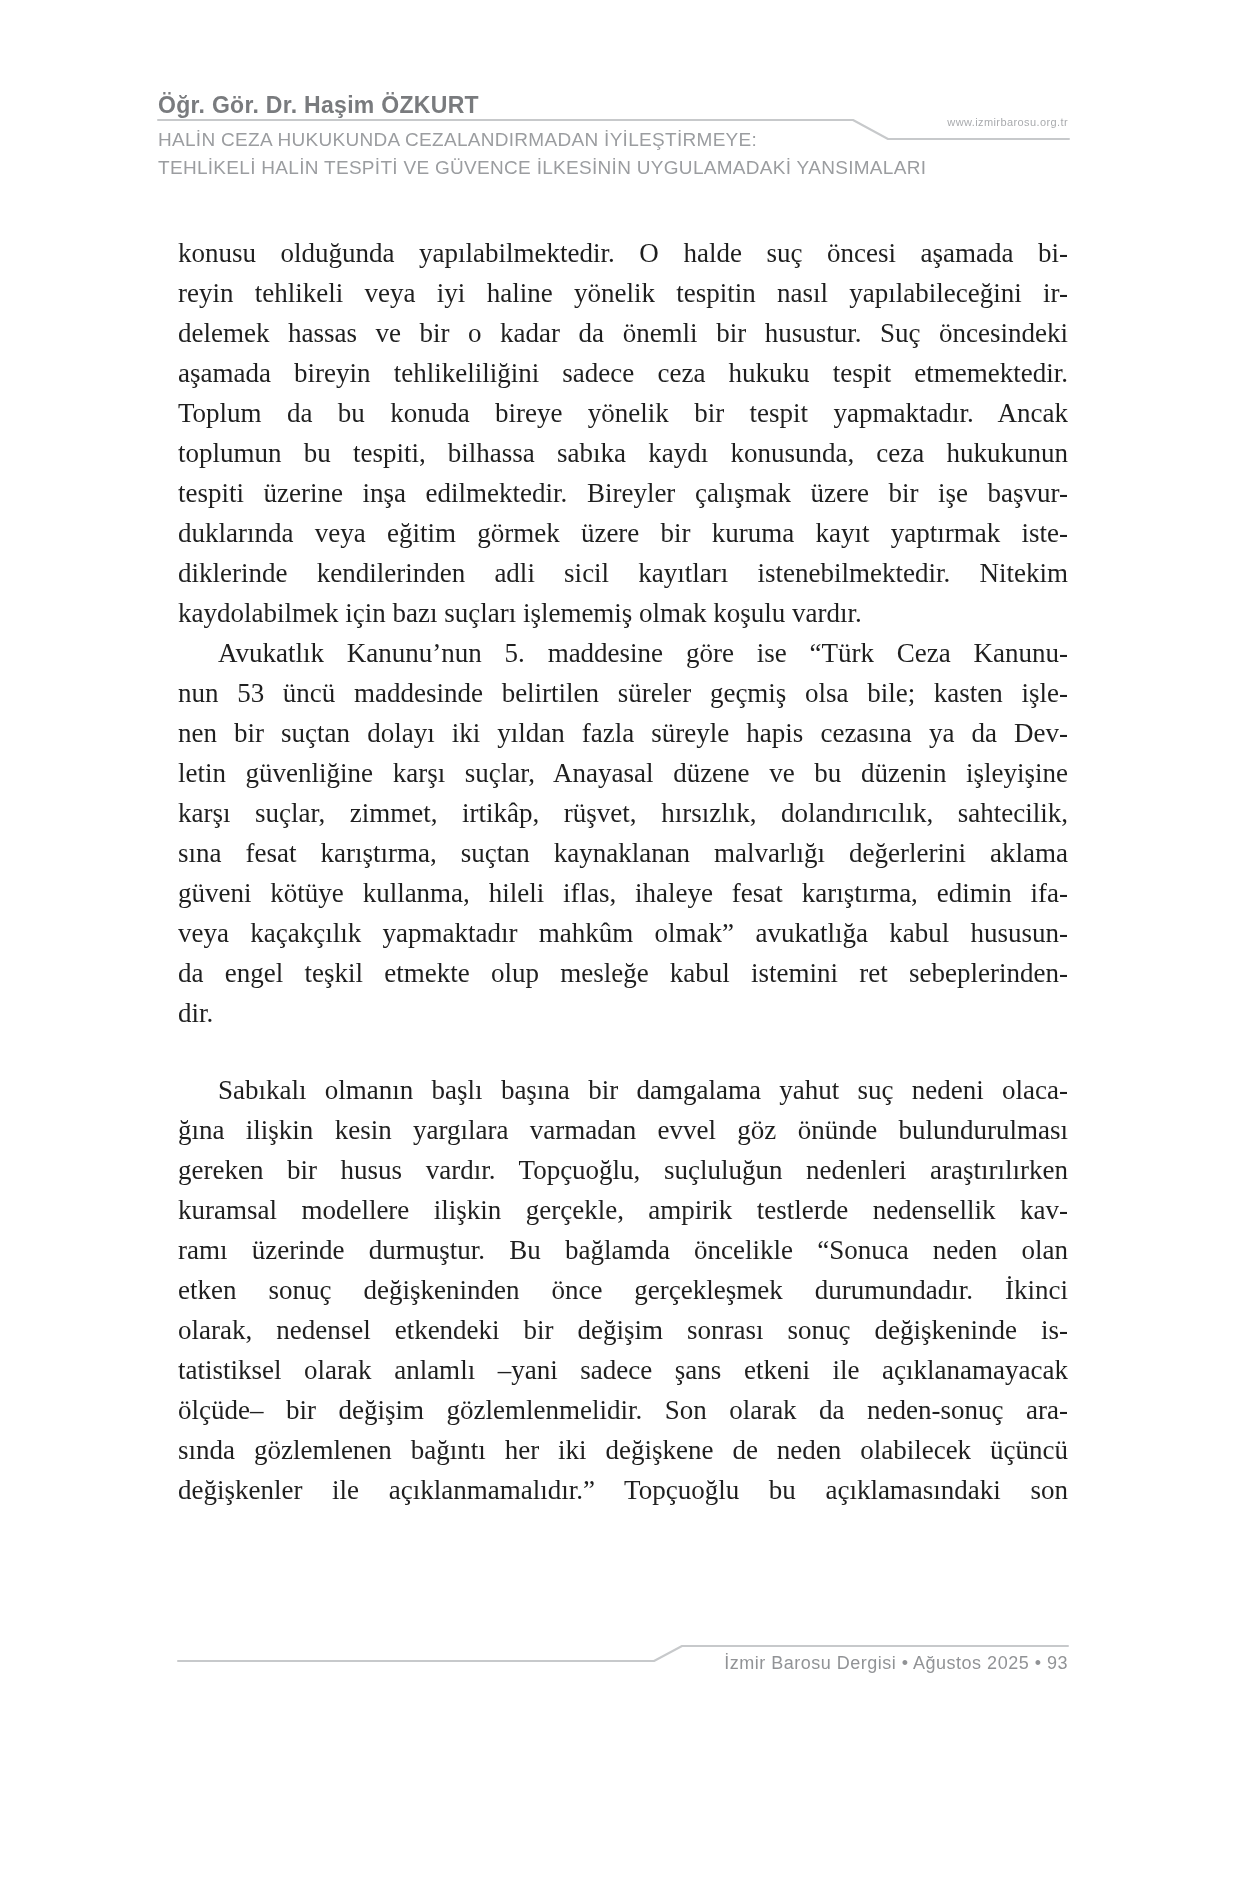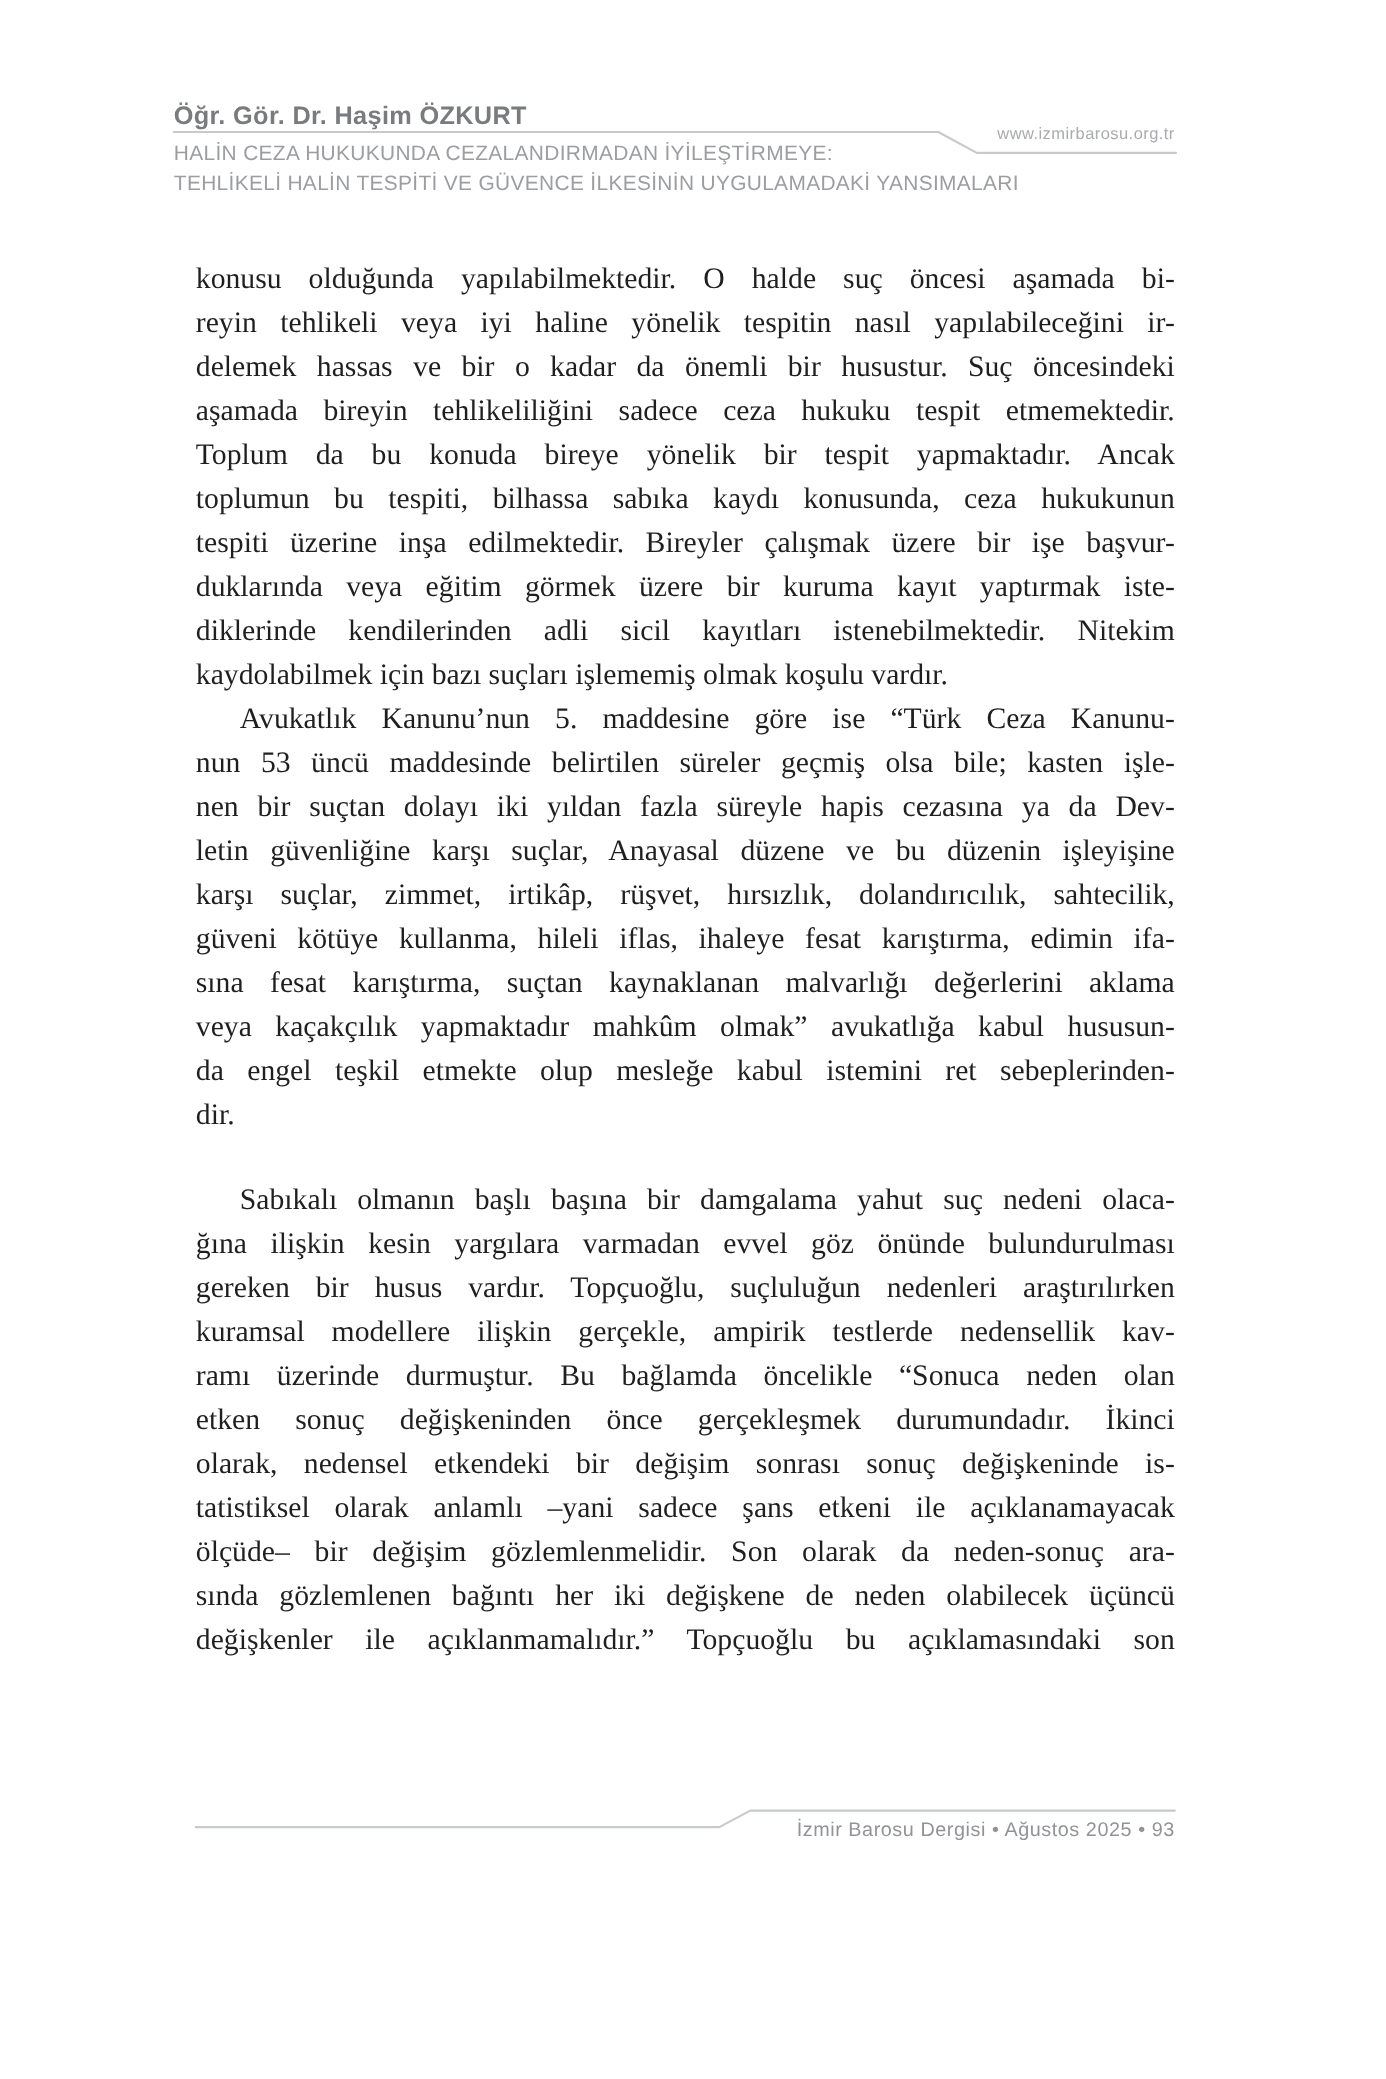--- a/index.html
+++ b/index.html
@@ -14,21 +14,21 @@
   
   .author{
     position:absolute;left:158px;top:92px;
     font-family:"Liberation Sans",sans-serif;
     font-weight:bold;font-size:23px;line-height:26px;
     letter-spacing:0.3px;
     color:var(--author,#797b7e);
   }
   .site-url{
     position:absolute;right:192px;top:112px;
-    font-size:15px;line-height:20px;
+    font-size:11px;line-height:20px;
     letter-spacing:0.4px;
     color:var(--url,#a9abae);
   }
   .article-title{
     position:absolute;left:158px;top:126px;
     font-size:19px;line-height:28px;
     letter-spacing:0.3px;
     color:var(--title,#9b9da0);
   }
   .rule-svg{position:absolute;left:0;pointer-events:none;}
@@ -91,22 +91,22 @@
         <div class="line">duklarında veya eğitim görmek üzere bir kuruma kayıt yaptırmak iste-</div>
         <div class="line">diklerinde kendilerinden adli sicil kayıtları istenebilmektedir. Nitekim</div>
         <div class="line last-left">kaydolabilmek için bazı suçları işlememiş olmak koşulu vardır.</div>
       </div>
       <div class="paragraph">
         <div class="line first">Avukatlık Kanunu’nun 5. maddesine göre ise “Türk Ceza Kanunu-</div>
         <div class="line">nun 53 üncü maddesinde belirtilen süreler geçmiş olsa bile; kasten işle-</div>
         <div class="line">nen bir suçtan dolayı iki yıldan fazla süreyle hapis cezasına ya da Dev-</div>
         <div class="line">letin güvenliğine karşı suçlar, Anayasal düzene ve bu düzenin işleyişine</div>
         <div class="line">karşı suçlar, zimmet, irtikâp, rüşvet, hırsızlık, dolandırıcılık, sahtecilik,</div>
+        <div class="line">sına fesat karıştırma, suçtan kaynaklanan malvarlığı değerlerini aklama</div>
         <div class="line">güveni kötüye kullanma, hileli iflas, ihaleye fesat karıştırma, edimin ifa-</div>
-        <div class="line">sına fesat karıştırma, suçtan kaynaklanan malvarlığı değerlerini aklama</div>
         <div class="line">veya kaçakçılık yapmaktadır mahkûm olmak” avukatlığa kabul hususun-</div>
         <div class="line">da engel teşkil etmekte olup mesleğe kabul istemini ret sebeplerinden-</div>
         <div class="line last-left">dir.</div>
       </div>
       <div class="paragraph">
         <div class="line first">Sabıkalı olmanın başlı başına bir damgalama yahut suç nedeni olaca-</div>
         <div class="line">ğına ilişkin kesin yargılara varmadan evvel göz önünde bulundurulması</div>
         <div class="line">gereken bir husus vardır. Topçuoğlu, suçluluğun nedenleri araştırılırken</div>
         <div class="line">kuramsal modellere ilişkin gerçekle, ampirik testlerde nedensellik kav-</div>
         <div class="line">ramı üzerinde durmuştur. Bu bağlamda öncelikle “Sonuca neden olan</div>

